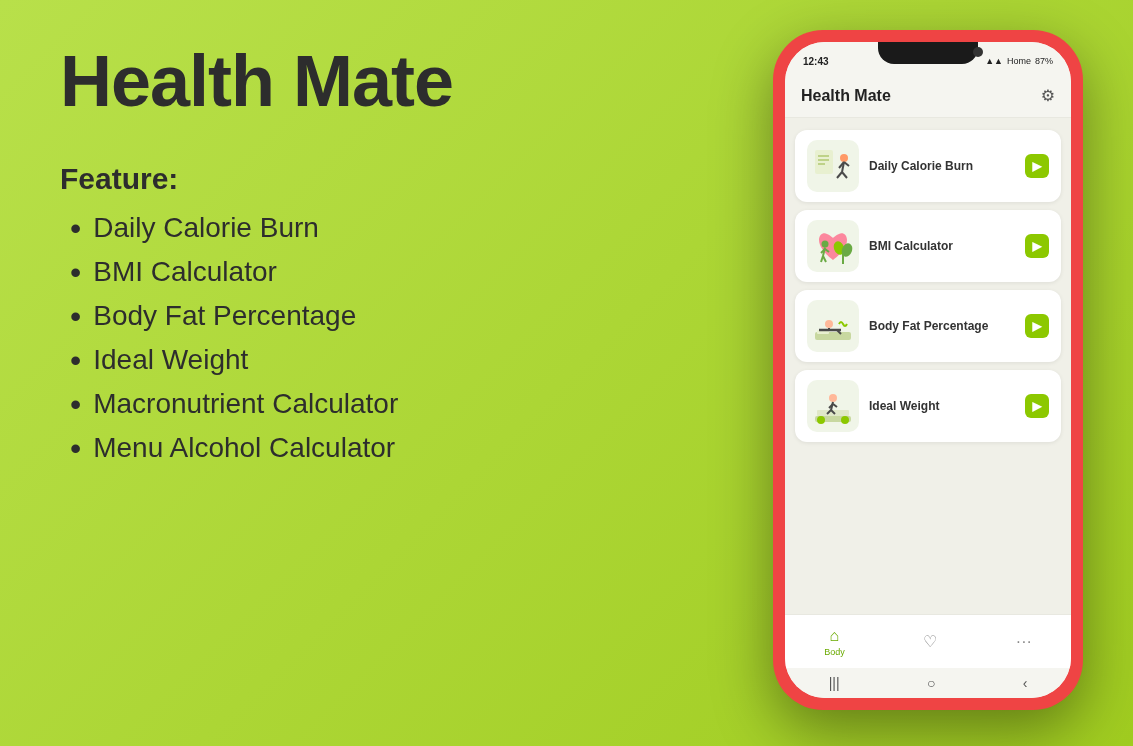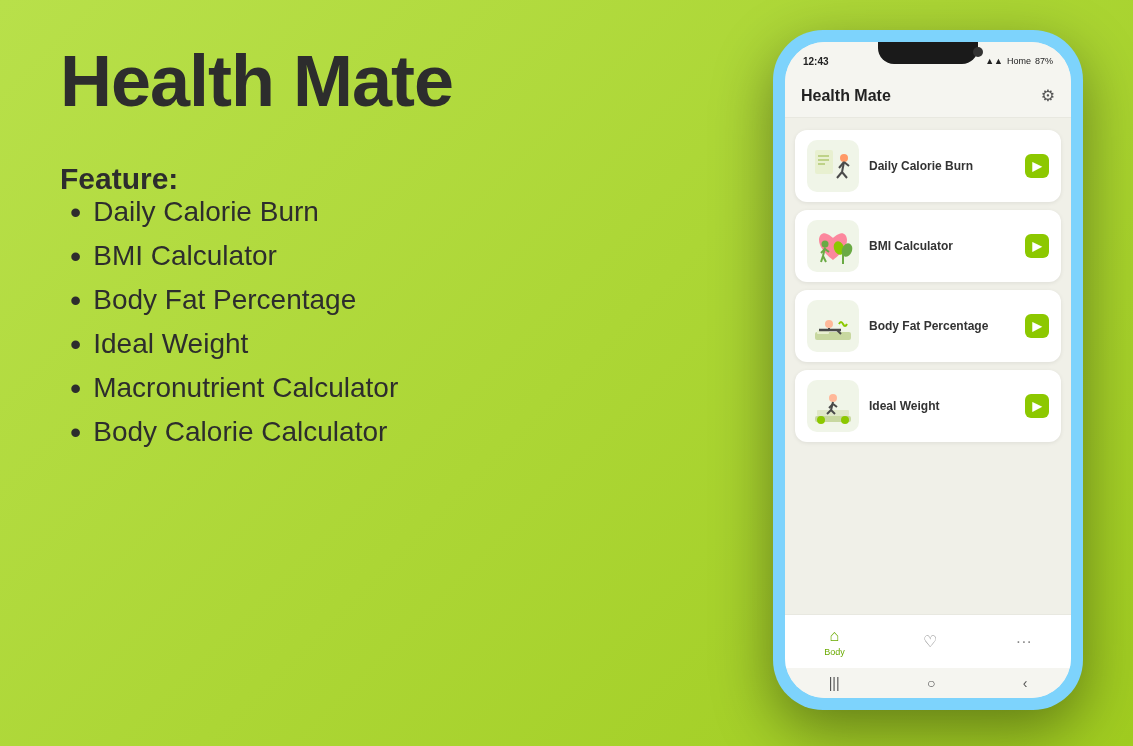--- a/index.html
+++ b/index.html
@@ -30,20 +30,21 @@
     }
 
     .feature-section {
       margin-top: 10px;
     }
 
     .feature-label {
       font-size: 30px;
       font-weight: 800;
       color: #2d2d2d;
+      margin-bottom: 16px;
     }
 
     .feature-list {
       list-style: none;
       padding-left: 10px;
     }
 
     .feature-list li {
       font-size: 28px;
       font-weight: 500;
@@ -66,21 +67,21 @@
       position: absolute;
       right: 50px;
       top: 30px;
       width: 310px;
       height: 680px;
     }
 
     .phone-outer {
       width: 310px;
       height: 680px;
-      background: #7dd3fc;
+      background: #ef4444;
       border-radius: 50px;
       padding: 12px;
       box-shadow: 0 20px 60px rgba(0,0,0,0.4);
       position: relative;
     }
 
     .phone-notch {
       position: absolute;
       top: 12px;
       left: 50%;
@@ -276,21 +277,21 @@
       <li>
         <span>Body Fat Percentage</span>
       </li>
       <li>
         <span>Ideal Weight</span>
       </li>
       <li>
         <span>Macronutrient Calculator</span>
       </li>
       <li>
-        <span>Body Calorie Calculator</span>
+        <span>Menu Alcohol Calculator</span>
       </li>
     </ul>
   </div>
 </div>
 
 <div class="phone-wrapper">
   <div class="phone-outer">
     <div class="phone-notch"></div>
     <div class="phone-camera"></div>
 

